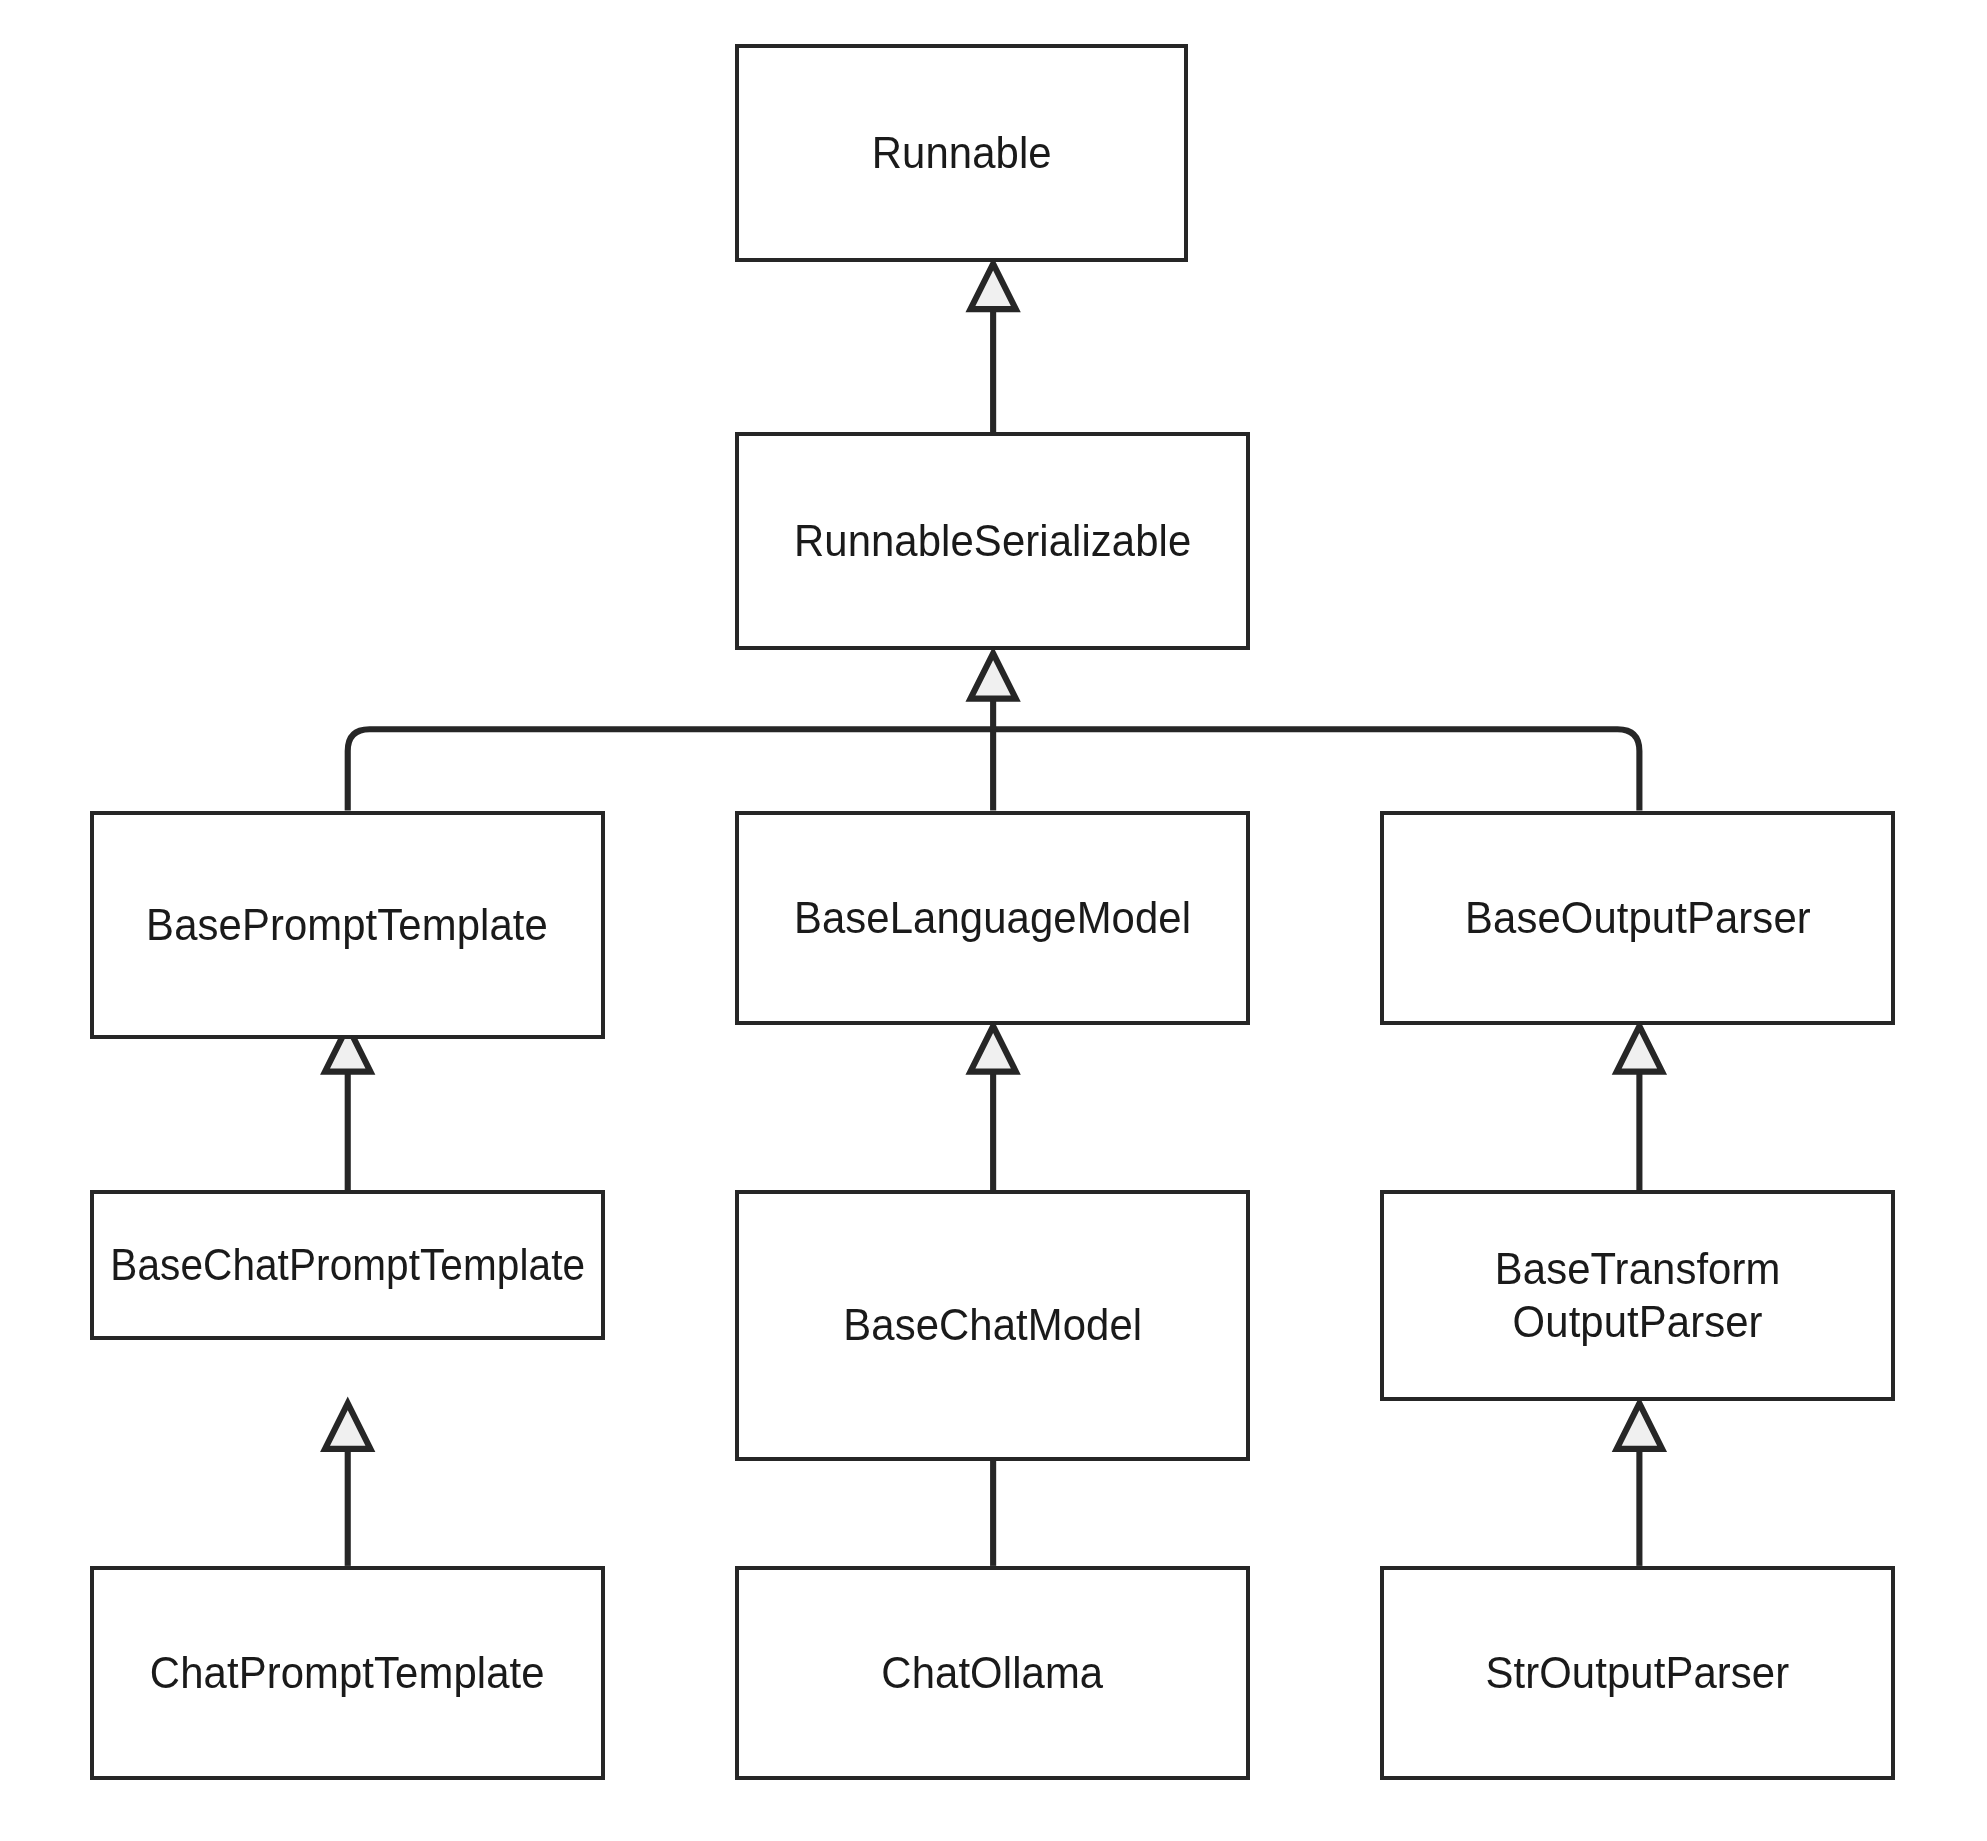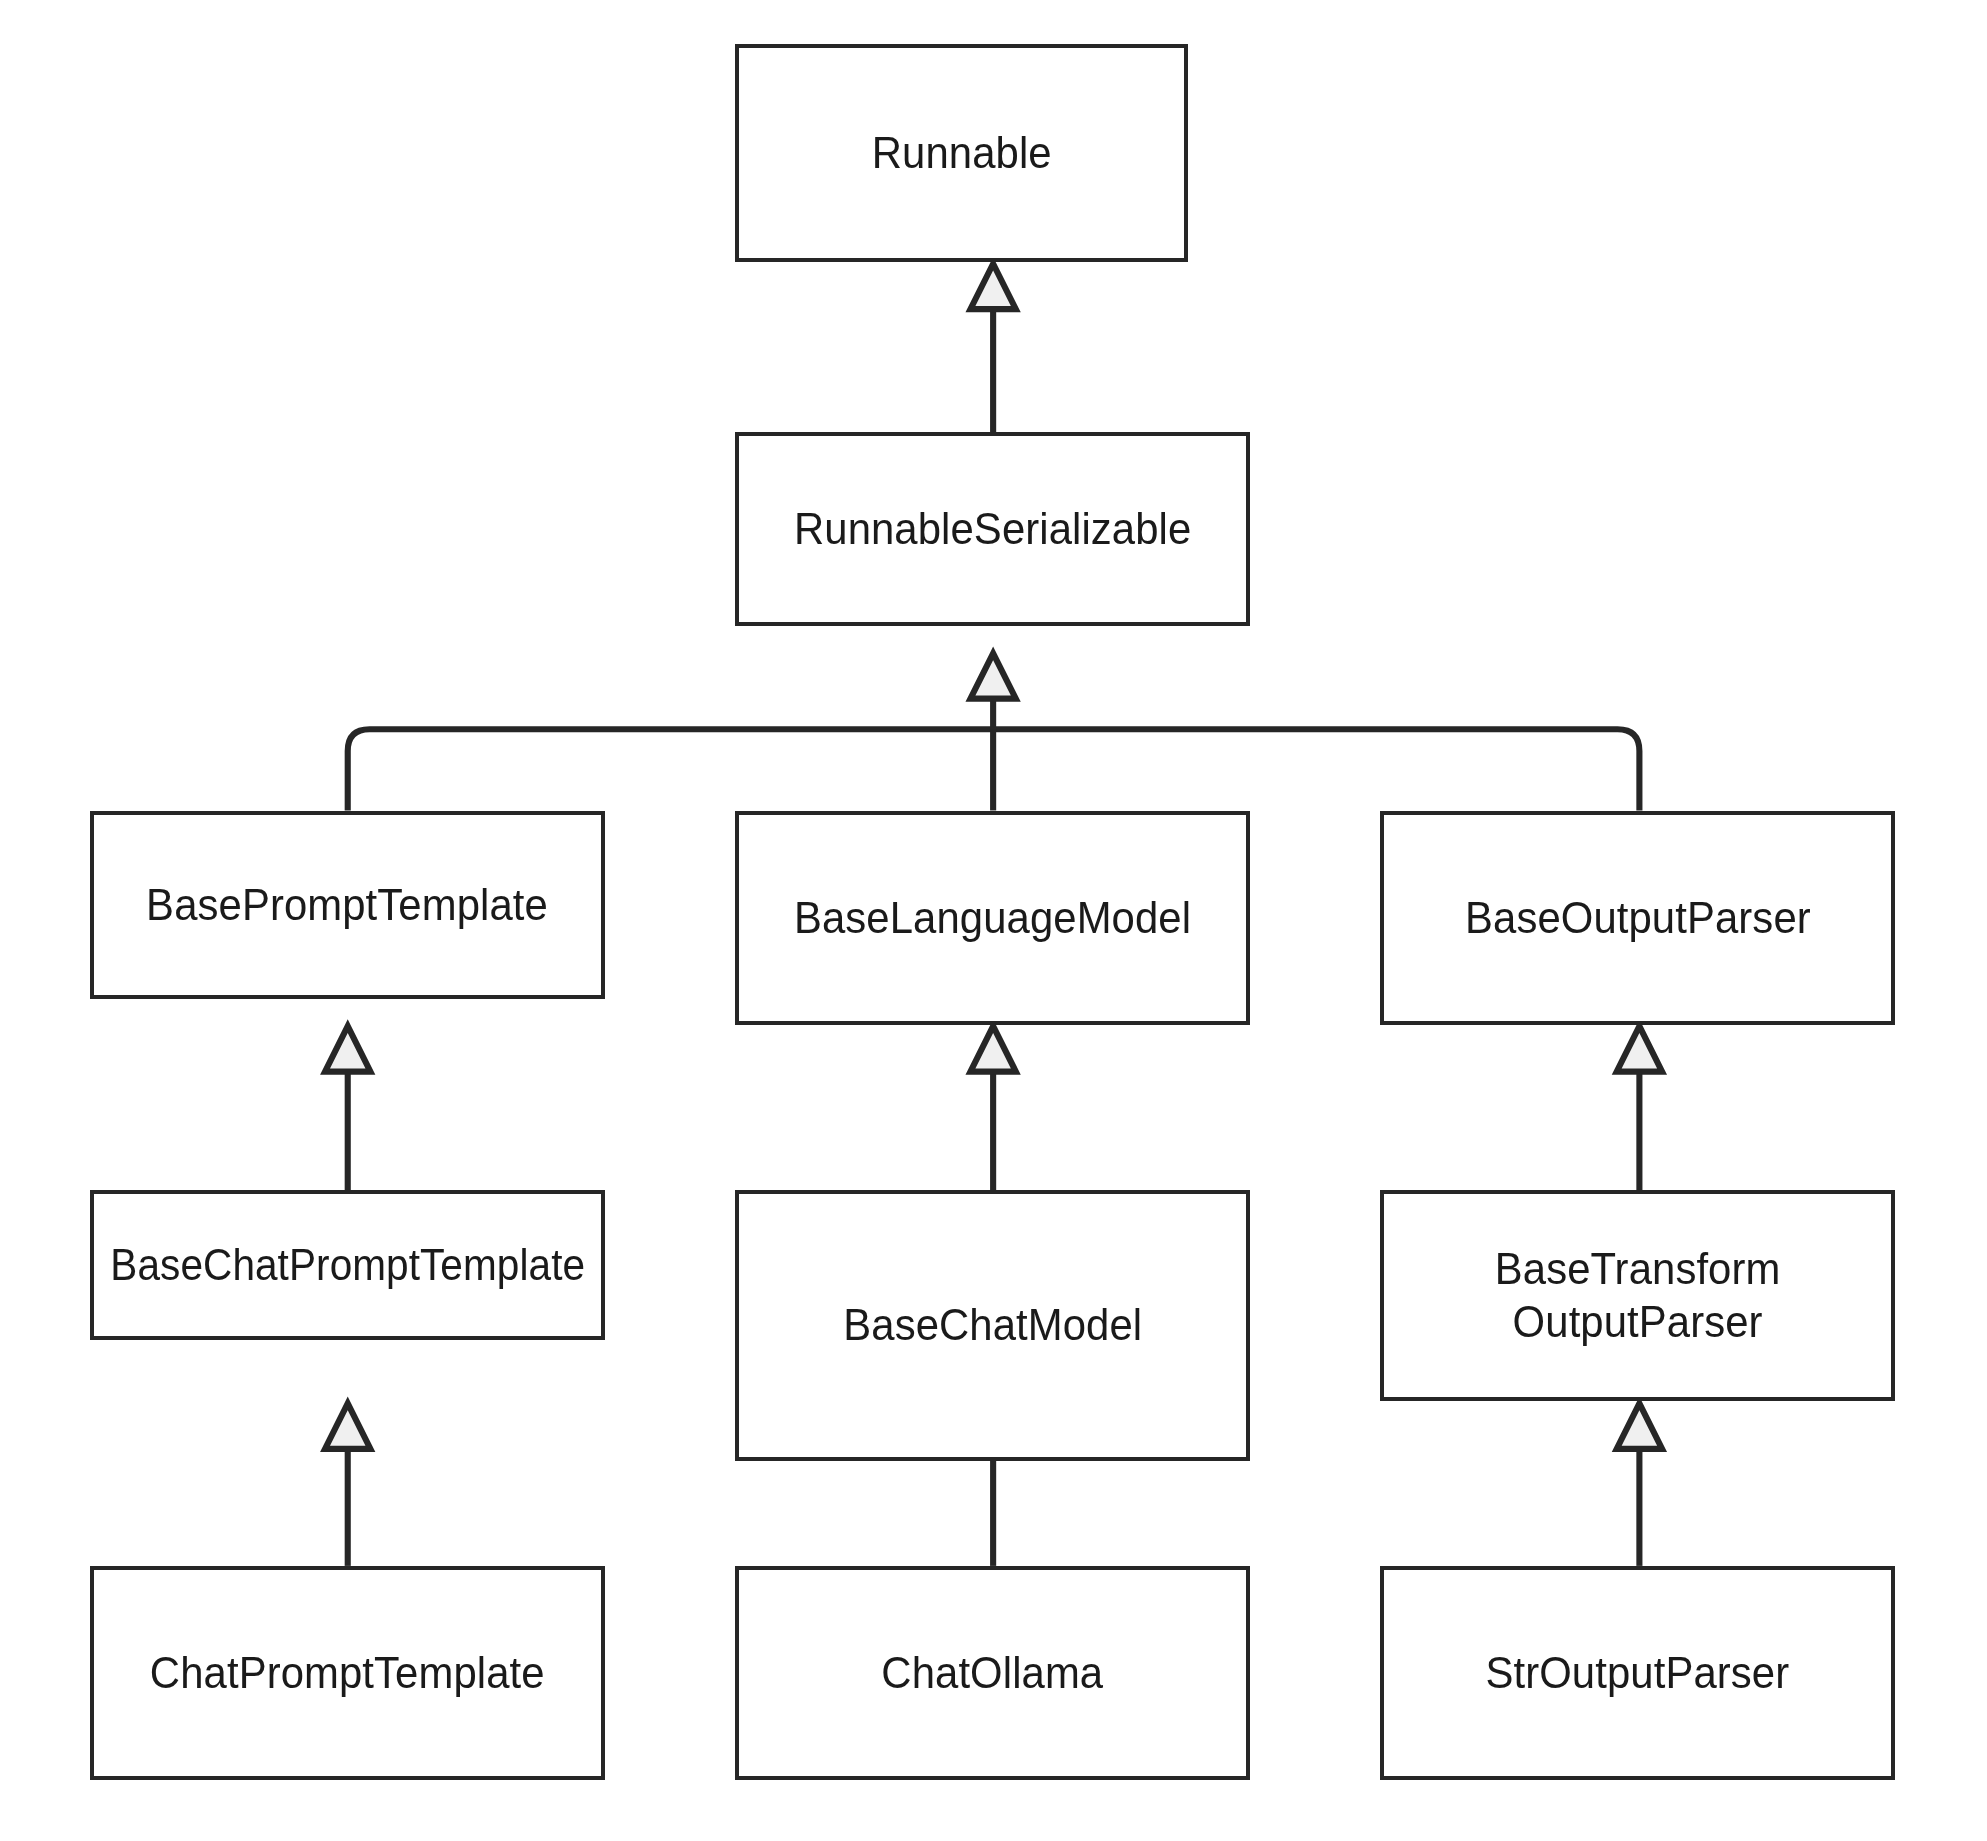--- a/index.html
+++ b/index.html
@@ -42,23 +42,23 @@
     color: #1a1a1a;
     font-weight: 400;
     letter-spacing: 0.1px;
     white-space: pre;
     transform: scaleX(0.93);
     transform-origin: center center;
   }
   
   .box-runnable        { left: 735px;  top: 44px;   width: 453px; height: 218px; }
   
-  .box-runnableserial  { left: 735px;  top: 432px;  width: 515px; height: 194px; }
+  .box-runnableserial  { left: 735px;  top: 432px;  width: 515px; height: 218px; }
   
-  .box-basepromptt     { left: 90px;  top: 811px;  width: 515px; height: 188px; }
+  .box-basepromptt     { left: 90px;  top: 811px;  width: 515px; height: 228px; }
   .box-baselangmodel   { left: 735px;  top: 811px;  width: 515px; height: 214px; }
   .box-baseoutparser   { left: 1380px; top: 811px;  width: 515px; height: 214px; }
   
   .box-basechatpromptt { left: 90px;  top: 1190px; width: 515px; height: 150px; }
   .box-basechatmodel   { left: 735px;  top: 1190px; width: 515px; height: 271px; }
   .box-basetransform   { left: 1380px; top: 1190px; width: 515px; height: 211px; }
   
   .box-chatpromptt     { left: 90px;  top: 1566px; width: 515px; height: 214px; }
   .box-chatollama      { left: 735px;  top: 1566px; width: 515px; height: 214px; }
   .box-stroutparser    { left: 1380px; top: 1566px; width: 515px; height: 214px; }

